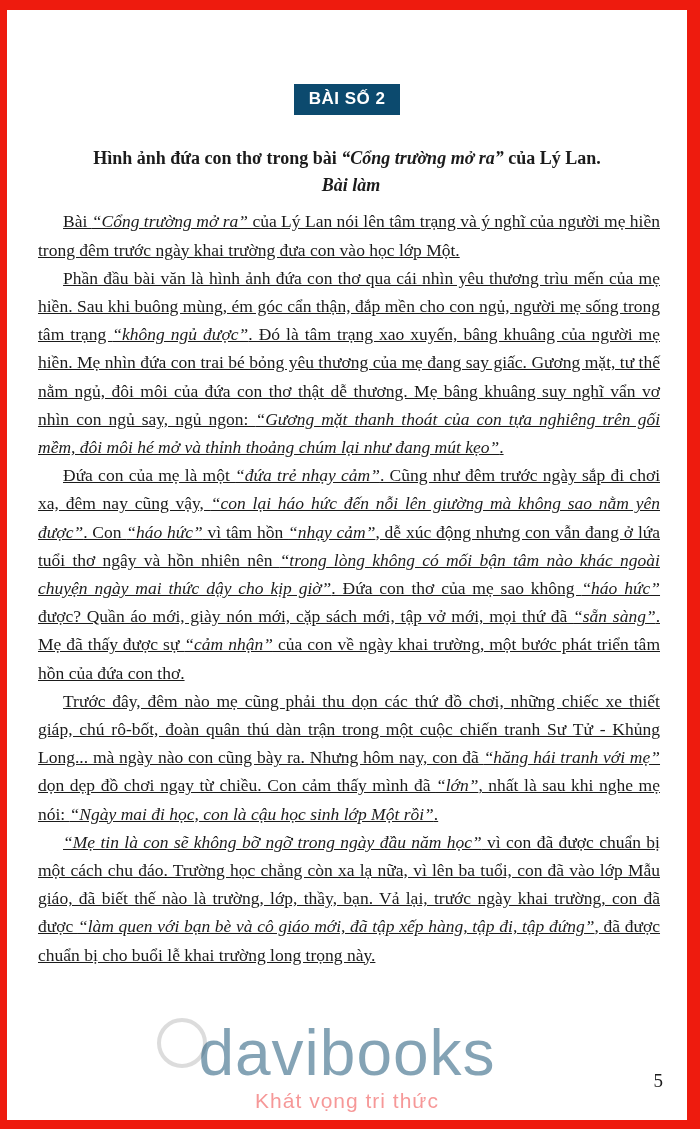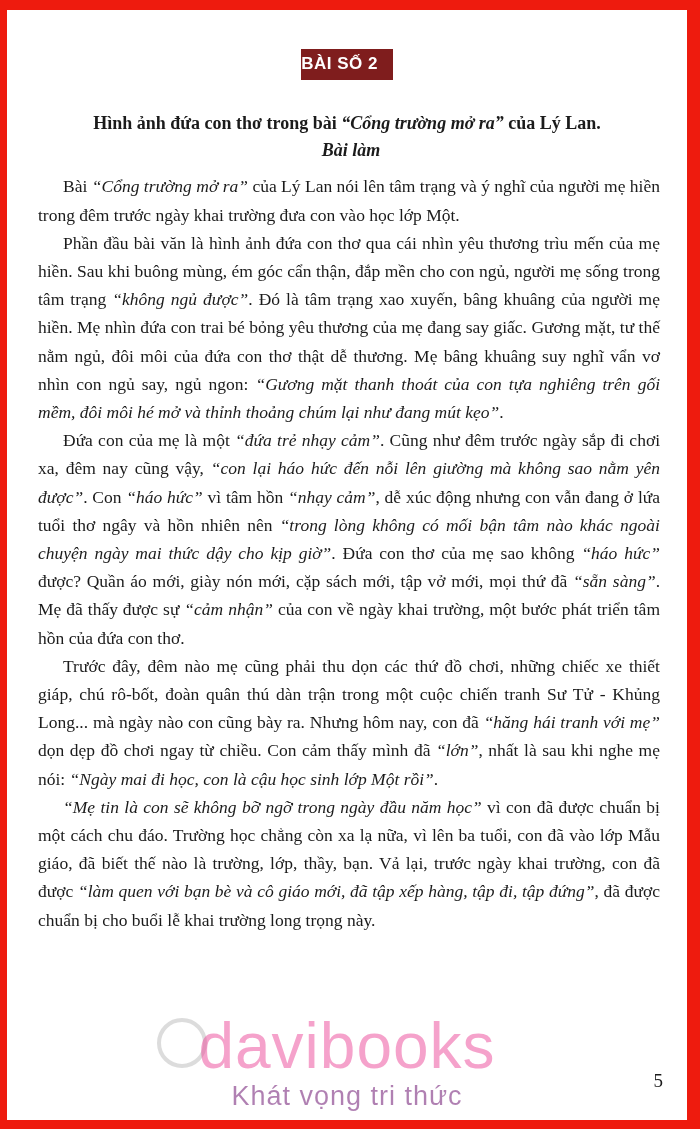--- a/index.html
+++ b/index.html
@@ -16,28 +16,28 @@
     border-top: 10px solid #ee1b0e;
     border-left: 7px solid #ee1b0e;
     border-right: 13px solid #ee1b0e;
     border-bottom: 9px solid #ee1b0e;
     overflow: hidden;
     font-family: "Liberation Serif", "DejaVu Serif", serif;
     color: #1b1b1b;
   }
   .badge {
     width: fit-content;
-    margin: 39px auto 0 auto;
-    background: #7f1d1d;
+    margin: 74px auto 0 auto;
+    background: #0c4a6e;
     color: #ffffff;
     font-family: "Liberation Sans", "DejaVu Sans", sans-serif;
     font-weight: bold;
     font-size: 17px;
     letter-spacing: 0.5px;
-    padding: 5px 15px 6px 0;
+    padding: 5px 15px 6px 15px;
   }
   .title {
     margin: 31px 20px 0 20px;
     text-align: center;
     font-size: 18px;
     font-weight: bold;
     line-height: 1.35;
   }
   .subtitle {
     margin: 5px 0 0 8px;
@@ -49,46 +49,47 @@
   .essay-body {
     margin-top: 11px;
     padding: 0 27px 0 31px;
     font-size: 17.5px;
     line-height: 28.2px;
     text-align: justify;
   }
   .para {
     margin: 0;
     text-indent: 25px;
+    text-decoration: underline;
   }
   .seg.italic { font-style: italic; }
   .seg.bold { font-weight: bold; }
   .seg.bold-italic { font-weight: bold; font-style: italic; }
   .watermark {
     position: absolute;
     left: 0;
     right: 0;
     bottom: 8px;
     text-align: center;
     pointer-events: none;
   }
   .wm-line1 {
     font-family: "Liberation Sans", "DejaVu Sans", sans-serif;
     font-size: 64px;
     line-height: 1;
-    color: #ec4899;
+    color: #0c4a6e;
     opacity: 0.5;
     letter-spacing: 1px;
   }
   .wm-line2 {
     margin-top: 4px;
     font-family: "Liberation Sans", "DejaVu Sans", sans-serif;
-    font-size: 27px;
+    font-size: 21px;
     line-height: 1.1;
-    color: #701a75;
+    color: #ef4444;
     opacity: 0.55;
     letter-spacing: 1px;
   }
   .wm-circle {
     position: absolute;
     left: 150px;
     bottom: 52px;
     width: 42px;
     height: 42px;
     border: 4px solid #9a9a9a;

